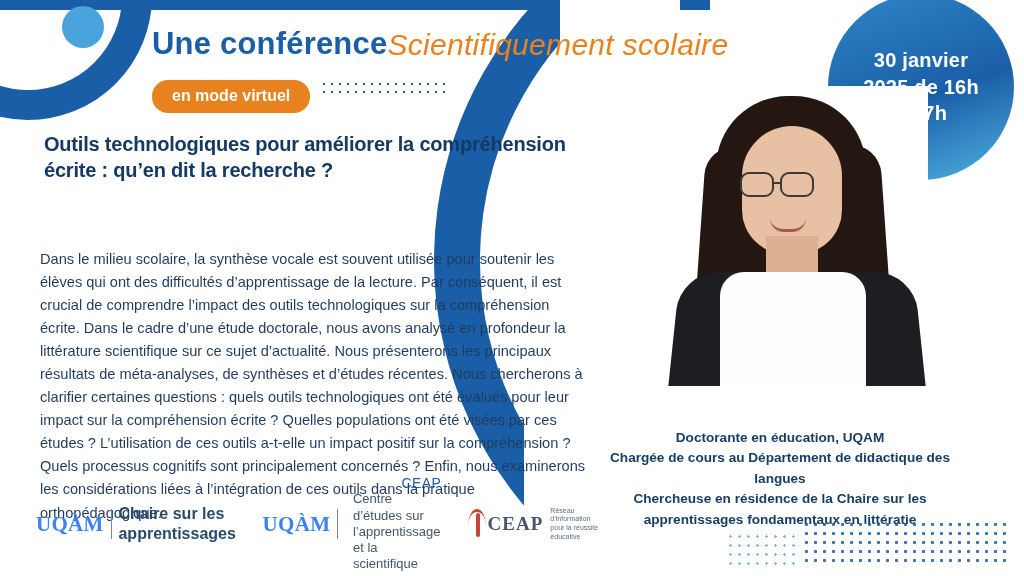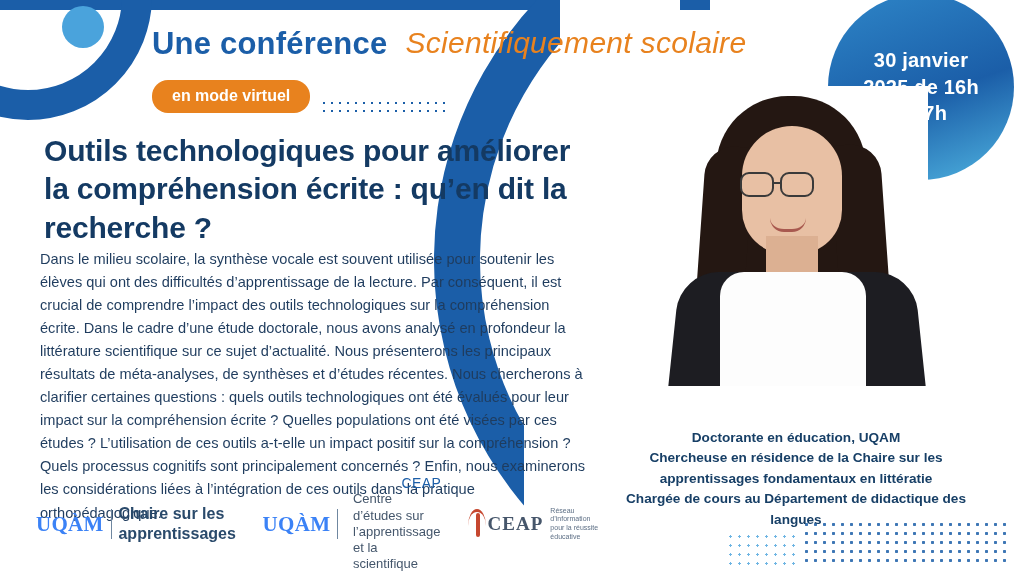--- a/index.html
+++ b/index.html
@@ -101,41 +101,40 @@
     background-image: radial-gradient(#4aa3dc 1.3px, transparent 1.4px);
     background-size: 9px 9px;
     opacity: .8;
   }
 
   
   .header-row {
     position: absolute;
     left: 152px; top: 26px;
     display: flex;
-    align-items: flex-start;
-    gap: 18px;
+    align-items: flex-end;
   }
   .conf-label {
     font-size: 31px;
     font-weight: bold;
     color: #1b5ea8;
     letter-spacing: .2px;
   }
   .brand-script {
     font-family: Liberation Sans, sans-serif;
     font-style: italic;
     font-size: 30px;
     color: #e8821e;
     letter-spacing: .3px;
   }
   .mode-row {
     position: absolute;
     left: 152px; top: 80px;
     display: flex;
-    align-items: flex-end;
+    align-items: flex-start;
     gap: 10px;
   }
   .mode-pill {
     background: #e8821e;
     color: #ffffff;
     font-weight: bold;
     font-size: 16px;
     padding: 7px 20px 8px;
     border-radius: 16px;
     white-space: nowrap;
@@ -145,21 +144,21 @@
     background-image: radial-gradient(#1b5ea8 1.4px, transparent 1.5px);
     background-size: 8px 8px;
   }
 
   
   .title {
     position: absolute;
     left: 44px; top: 132px;
     width: 540px;
     color: #143a63;
-    font-size: 30px;
+    font-size: 20px;
     font-weight: bold;
     line-height: 1.28;
     letter-spacing: -.2px;
   }
 
   
   .body-text {
     position: absolute;
     left: 40px; top: 248px;
     width: 548px;
@@ -310,21 +309,21 @@
     width: 360px;
     text-align: left;
     font-family: "DejaVu Serif", serif;
     font-style: italic;
     font-size: 24px;
     color: #ffffff;
     letter-spacing: .4px;
   }
   .speaker-roles {
     position: absolute;
-    right: 44px; top: 428px;
+    right: 60px; top: 428px;
     width: 368px;
     text-align: center;
     color: #173f66;
     font-size: 13.6px;
     font-weight: bold;
     line-height: 1.5;
   }
   .speaker-roles div { white-space: normal; }
 </style>
 </head>
@@ -408,17 +407,17 @@
       <div class="ph-glass-l"></div>
       <div class="ph-glass-r"></div>
       <div class="ph-glass-bridge"></div>
       <div class="ph-smile"></div>
     </div>
   </div>
 
   <div class="speaker-name">Marie-Josée Barbeau, M.A.</div>
   <div class="speaker-roles">
     <div>Doctorante en éducation, UQAM</div>
+    <div>Chargée de cours au Département de didactique des langues</div>
     <div>Chercheuse en résidence de la Chaire sur les apprentissages fondamentaux en littératie</div>
-    <div>Chargée de cours au Département de didactique des langues</div>
   </div>
 
 </div>
 
 </body></html>

